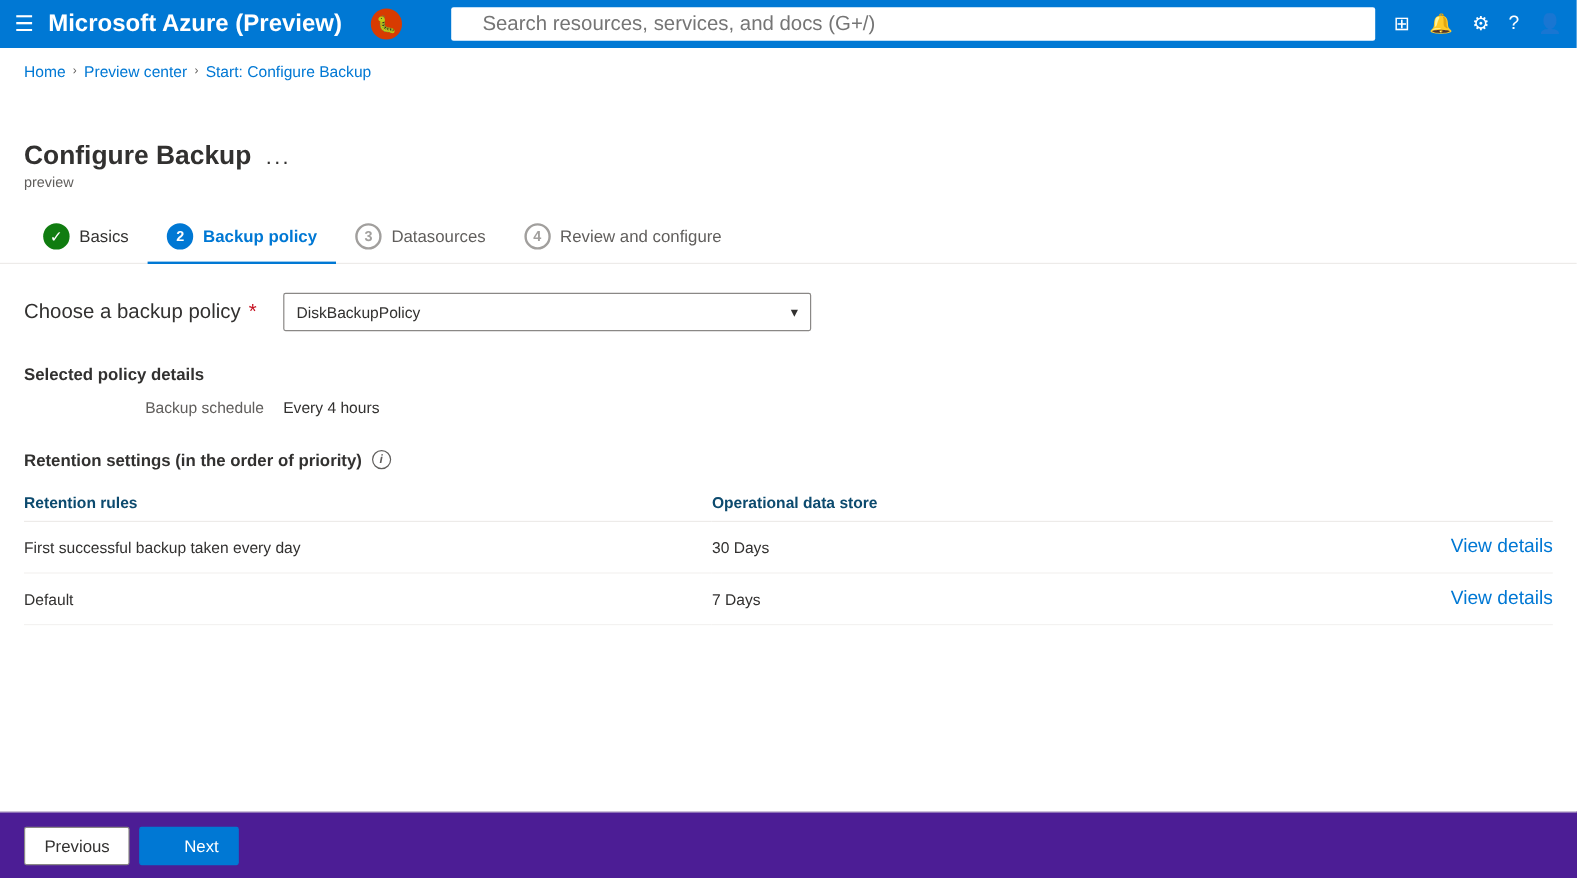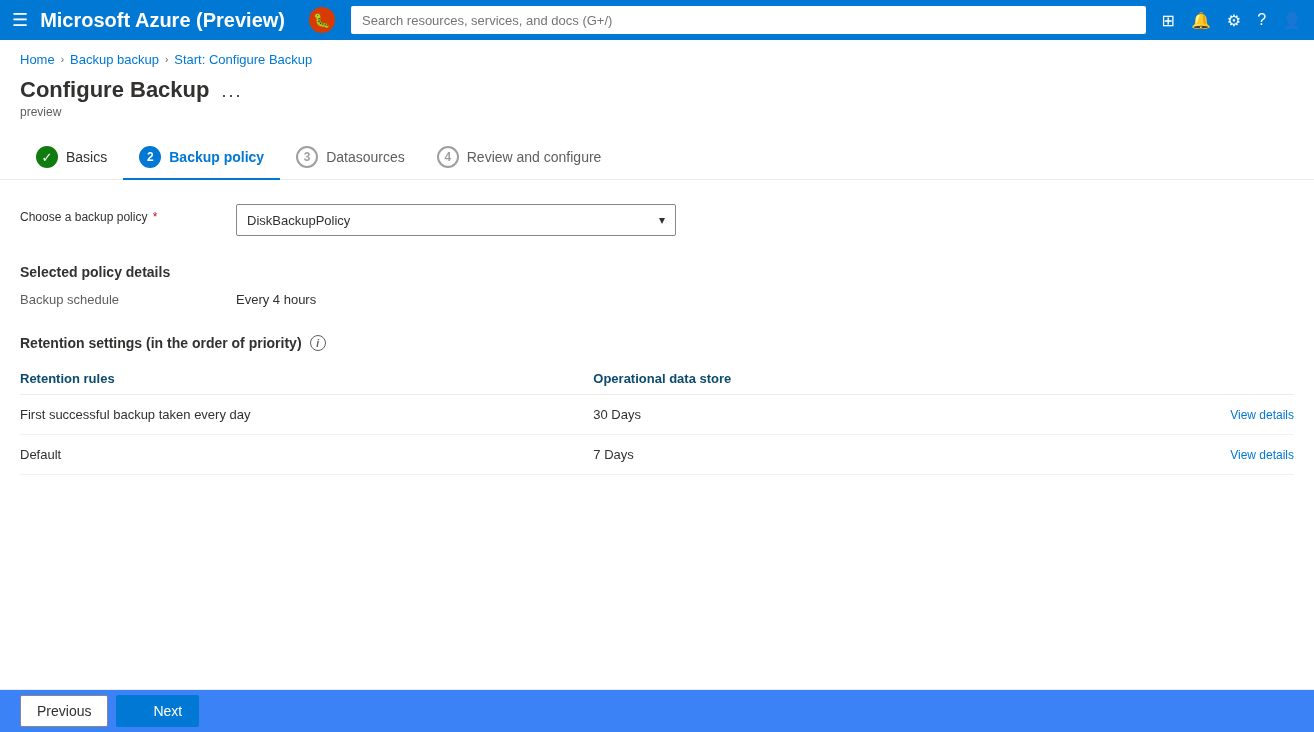--- a/index.html
+++ b/index.html
@@ -21,25 +21,26 @@
       border-radius: 50%;
       width: 26px; height: 26px;
       display: flex; align-items: center; justify-content: center;
       color: #fff; font-size: 14px; margin-right: 8px;
     }
     .topbar-search {
       flex: 1;
       background: #fff;
       border: none;
       border-radius: 2px;
-      padding: 4px 11px;
-      font-size: 13px;
+      padding: 4px 26px;
+      font-size: 17px;
       color: #605e5c;
       height: 28px;
       outline: none;
+      margin-left: 25px;
     }
     .topbar-icons {
       display: flex;
       align-items: center;
       gap: 16px;
       color: #fff;
       font-size: 16px;
       margin-left: 8px;
     }
     .topbar-icons span { cursor: pointer; }
@@ -55,20 +56,21 @@
     }
     .breadcrumb a { color: #0078d4; text-decoration: none; cursor: pointer; }
     .breadcrumb .sep { color: #605e5c; font-size: 10px; }
 
     
     .page-header {
       padding: 4px 20px 10px 20px;
       display: flex;
       align-items: flex-start;
       gap: 12px;
+      margin-top: 40px;
     }
     .page-header-left {}
     .page-title { font-size: 22px; font-weight: 600; color: #323130; line-height: 1.2; }
     .page-subtitle { font-size: 12px; color: #605e5c; margin-top: 2px; }
     .page-more { color: #323130; font-size: 18px; cursor: pointer; margin-top: 4px; letter-spacing: 2px; }
 
     
     .tabs {
       display: flex;
       align-items: center;
@@ -125,21 +127,21 @@
     }
 
     
     .form-row {
       display: flex;
       align-items: flex-start;
       margin-bottom: 6px;
       gap: 16px;
     }
     .form-label {
-      font-size: 12px;
+      font-size: 17px;
       color: #323130;
       min-width: 200px;
       padding-top: 6px;
     }
     .required { color: #c50f1f; margin-left: 2px; }
     .form-control-group { display: flex; flex-direction: row; gap: 4px; justify-content: center; }
     .form-select {
       width: 440px;
       height: 32px;
       border: 1px solid #8a8886;
@@ -160,20 +162,21 @@
     .section-title {
       font-size: 14px;
       font-weight: 600;
       color: #323130;
       margin: 28px 0 12px 0;
     }
     .detail-row {
       display: flex;
       gap: 16px;
       margin-bottom: 8px;
+      text-align: right;
     }
     .detail-label { min-width: 200px; font-size: 13px; color: #605e5c; }
     .detail-value { font-size: 13px; color: #323130; }
 
     
     .retention-header {
       display: flex;
       gap: 8px;
       font-size: 14px;
       font-weight: 600;
@@ -210,30 +213,30 @@
     .retention-table td {
       font-size: 13px;
       color: #323130;
       padding: 12px 0;
       border-bottom: 1px solid #f3f2f1;
       vertical-align: middle;
     }
     .retention-table .col-rules { width: 45%; }
     .retention-table .col-store { width: 30%; }
     .retention-table .col-action { width: 25%; text-align: right; }
-    .view-details { color: #0078d4; cursor: pointer; font-size: 12px; text-decoration: none; }
+    .view-details { color: #0078d4; cursor: pointer; font-size: 16px; text-decoration: none; }
 
     
     .footer {
       position: fixed;
       bottom: 0;
       left: 0;
       right: 0;
-      height: 43px;
-      background: #3b82f6;
+      height: 56px;
+      background: #4c1d95;
       border-top: 1px solid #edebe9;
       display: flex;
       align-items: center;
       padding: 0 20px;
       gap: 8px;
     }
     .btn {
       height: 32px;
       padding: 0 16px;
       border-radius: 2px;
@@ -266,21 +269,21 @@
     <span title="Notifications">🔔</span>
     <span title="Settings">⚙</span>
     <span title="Help">?</span>
     <span title="Account">👤</span>
   </div>
 </div>
 
 <div class="breadcrumb">
   <a>Home</a>
   <span class="sep">›</span>
-  <a>Backup backup</a>
+  <a>Preview center</a>
   <span class="sep">›</span>
   <a>Start: Configure Backup</a>
 </div>
 
 <div class="page-header">
   <div class="page-header-left">
     <div class="page-title">Configure Backup</div>
     <div class="page-subtitle">preview</div>
   </div>
   <div class="page-more">...</div>

